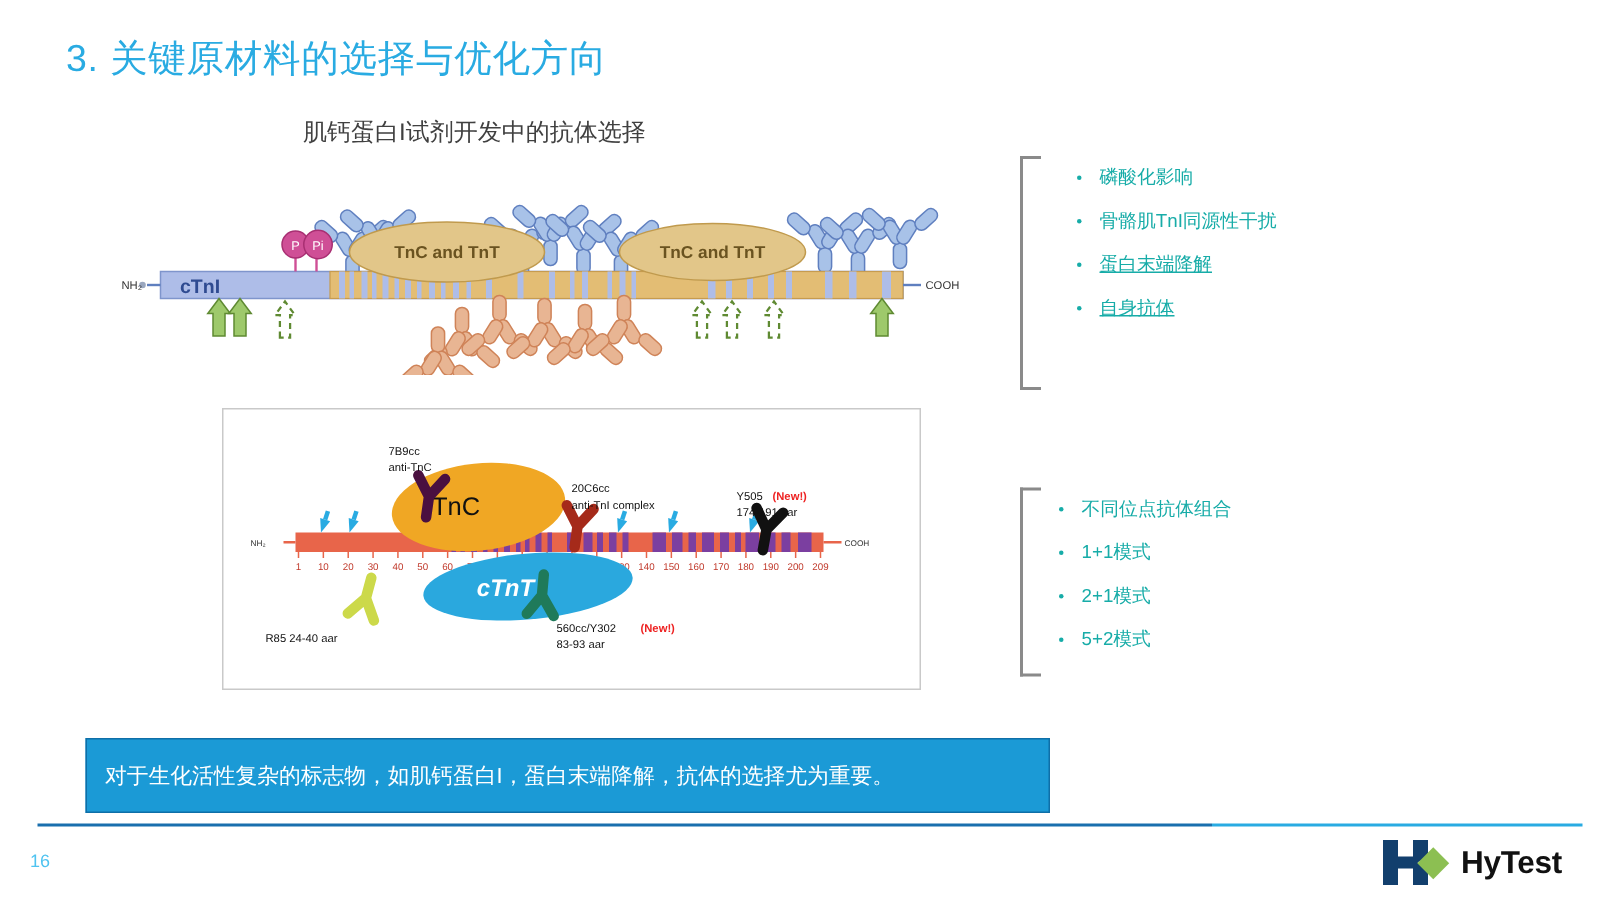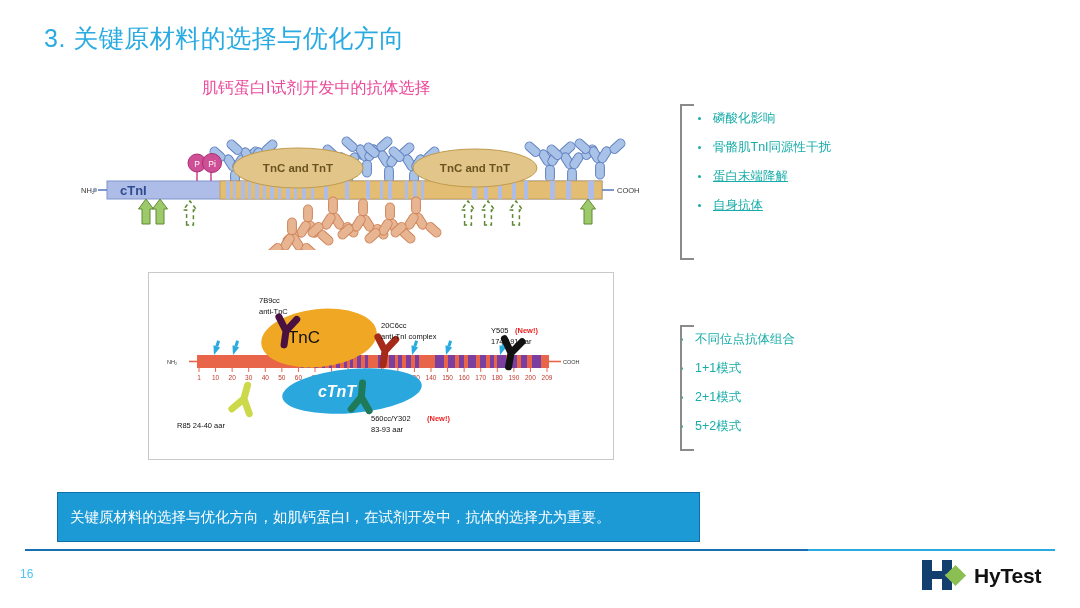--- a/index.html
+++ b/index.html
@@ -7,21 +7,21 @@
     width:1080px;height:608px;background:#ffffff;overflow:hidden;
     font-family:"Liberation Sans", sans-serif;position:relative;
   }
   
   #slide-title{
     position:absolute;left:44px;top:22px;
     font-size:25px;color:#29ABE2;letter-spacing:.5px;white-space:nowrap;
   }
   #slide-subtitle{
     position:absolute;left:202px;top:78px;
-    font-size:16px;color:#ec4899;white-space:nowrap;
+    font-size:16px;color:#404040;white-space:nowrap;
   }
   
   .bullet-group{position:absolute;}
   .bullet-group .bracket{
     position:absolute;left:0;top:0;width:12px;height:100%;
     border:2px solid #8a8a8a;border-right:none;
   }
   .bullet-row{
     display:flex;align-items:center;height:29px;
     font-size:12.5px;color:#17ACA8;white-space:nowrap;
@@ -330,21 +330,21 @@
       <text x="278" y="148" fill="#ee2222" font-weight="bold">(New!)</text>
       <text x="222" y="159">83-93 aar</text>
 
       <text x="28" y="155">R85 24-40 aar</text>
     </g>
   </svg>
 </div>
 
 <div class="bullet-group" id="bullet-group-1" style="left:680px;top:104px;width:240px;height:152px;">
   <div class="bracket"></div>
-  <div style="padding-left:18px;">
+  <div style="padding-left:38px;">
     <div class="bullet-row">
       <span class="bullet-dot"></span>
       <span class="bullet-label">磷酸化影响</span>
     </div>
     <div class="bullet-row">
       <span class="bullet-dot"></span>
       <span class="bullet-label">骨骼肌TnI同源性干扰</span>
     </div>
     <div class="bullet-row strong">
       <span class="bullet-dot"></span>
@@ -352,42 +352,42 @@
     </div>
     <div class="bullet-row strong">
       <span class="bullet-dot"></span>
       <span class="bullet-label">自身抗体</span>
     </div>
   </div>
 </div>
 
 <div class="bullet-group" id="bullet-group-2" style="left:680px;top:325px;width:240px;height:122px;">
   <div class="bracket"></div>
-  <div style="">
+  <div style="padding-left:26px;">
     <div class="bullet-row">
       <span class="bullet-dot"></span>
       <span class="bullet-label">不同位点抗体组合</span>
     </div>
     <div class="bullet-row">
       <span class="bullet-dot"></span>
       <span class="bullet-label">1+1模式</span>
     </div>
     <div class="bullet-row">
       <span class="bullet-dot"></span>
       <span class="bullet-label">2+1模式</span>
     </div>
     <div class="bullet-row">
       <span class="bullet-dot"></span>
       <span class="bullet-label">5+2模式</span>
     </div>
   </div>
 </div>
 
 <div id="callout">
-  <span class="txt">关键原材料的选择与优化方向，如肌钙蛋白I，在试剂开发中，抗体的选择尤为重要。</span>
+  <span class="txt">对于生化活性复杂的标志物，如肌钙蛋白I，蛋白末端降解，抗体的选择尤为重要。</span>
 </div>
 
 <div id="footer-rule"></div>
 <div id="page-number">16</div>
 <div id="logo">
   <svg width="52" height="36" viewBox="0 0 52 36">
     <path d="M4 3 L14 3 L14 14 L24 14 L24 3 L34 3 L34 14 L27 18 L34 22 L34 33 L24 33 L24 22 L14 22 L14 33 L4 33 Z" fill="#123F6D"></path>
     <rect x="30" y="11" width="15" height="15" fill="#8CBF52" transform="rotate(45 37.5 18.5)"></rect>
   </svg>
   <span class="wordmark">HyTest</span>

